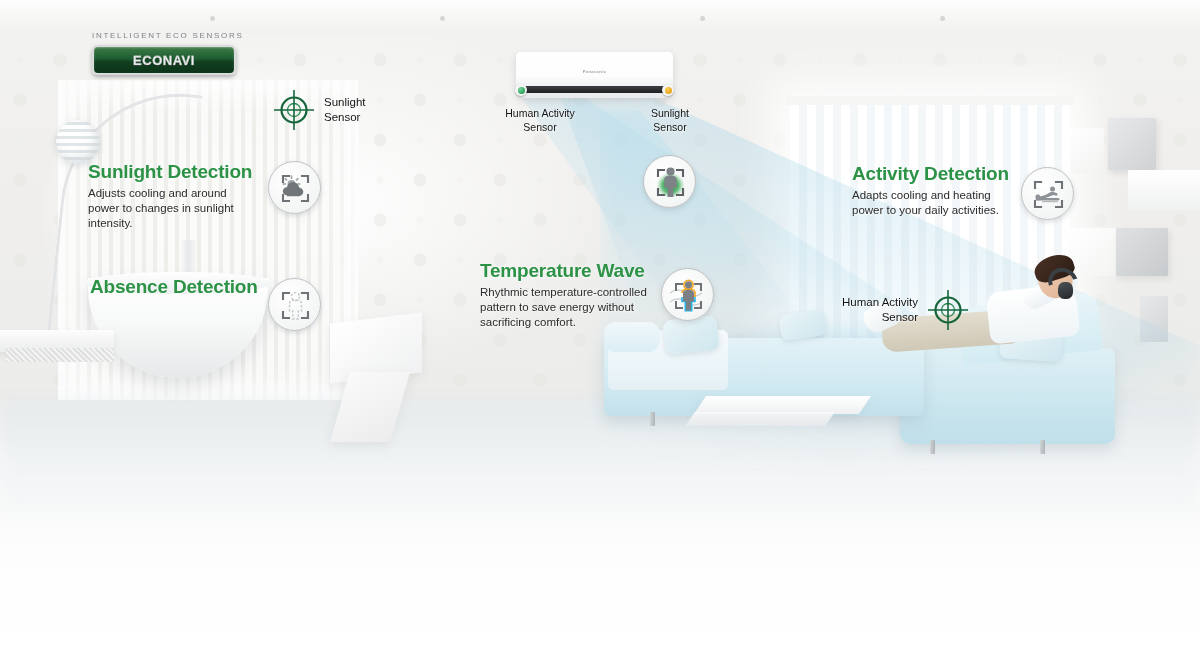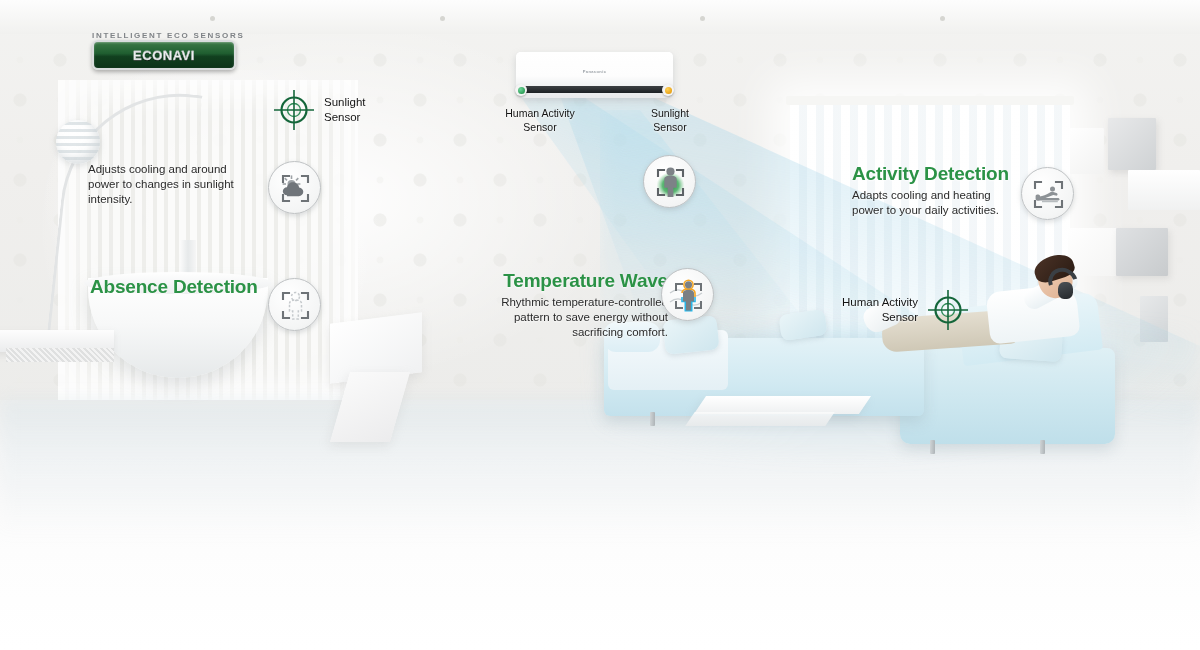--- a/index.html
+++ b/index.html
@@ -276,21 +276,22 @@
   }
   .table-top2 {
     position:absolute; left:690px; top:412px; width:140px; height:14px;
     background:linear-gradient(180deg,#fbfbfb,#e9ebec);
     transform:skewX(-34deg); opacity:.85;
   }
 
   
   .brand { position:absolute; left:92px; top:31px; }
   .brand-tag {
-    font-size:8px; letter-spacing:1.7px; color:#7f8387; font-weight:bold;
+    font-size:8px; letter-spacing:1.7px; color:#7f8387; font-weight:normal;
+    margin-bottom:5px;
   }
   .econavi-logo {
     width:144px; height:30px; border-radius:6px;
     background:linear-gradient(180deg,#3c7a47 0%,#1f5e30 44%,#11401f 56%,#0c3318 100%);
     border:2px solid #d9dcdd;
     box-shadow:0 2px 4px rgba(0,0,0,.3), inset 0 1px 2px rgba(255,255,255,.3);
     display:flex; align-items:center; justify-content:center;
   }
   .econavi-text {
     font-size:13px; font-weight:bold; letter-spacing:.5px;
@@ -449,20 +450,21 @@
       <svg width="44" height="44" viewBox="0 0 44 44">
         <circle cx="22" cy="22" r="12.5" fill="none" stroke="#14663a" stroke-width="2.2"></circle>
         <circle cx="22" cy="22" r="6.5" fill="none" stroke="#2d8a55" stroke-width="1.3"></circle>
         <line x1="22" y1="2" x2="22" y2="42" stroke="#14663a" stroke-width="1.6"></line>
         <line x1="2" y1="22" x2="42" y2="22" stroke="#14663a" stroke-width="1.6"></line>
       </svg>
     </div>
   </div>
 
   <div class="feature" style="left:88px; top:162px; width:180px;">
+    <div class="feat-title">Sunlight Detection</div>
     <div class="feat-desc">Adjusts cooling and around
 power to changes in sunlight
 intensity.</div>
   </div>
   <div class="medallion" style="left:268px; top:161px;">
     <svg width="53" height="53" viewBox="0 0 53 53">
       <g stroke="#6e7377" stroke-width="2.1" fill="none" stroke-linecap="square">
         <polyline points="14,20 14,14 20,14"></polyline>
         <polyline points="33,14 39,14 39,20"></polyline>
         <polyline points="39,33 39,39 33,39"></polyline>
@@ -515,21 +517,21 @@
         <polyline points="39,33 39,39 33,39"></polyline>
         <polyline points="20,39 14,39 14,33"></polyline>
       </g>
       <g fill="#7d8287">
         <circle cx="26.5" cy="15.5" r="4.1"></circle>
         <path d="M20.3 23c0-2.3 2.8-3.6 6.2-3.6s6.2 1.3 6.2 3.6v8.8h-3.3v9.2h-5.8v-9.2h-3.3z"></path>
       </g>
     </svg>
   </div>
 
-  <div class="feature" style="left:480px; top:271px; width:188px;text-align:right;">
+  <div class="feature" style="left:480px; top:261px; width:188px;">
     <div class="feat-title">Temperature Wave</div>
     <div class="feat-desc">Rhythmic temperature-controlled
 pattern to save energy without
 sacrificing comfort.</div>
   </div>
   <div class="medallion" style="left:661px; top:268px;">
     <svg width="53" height="53" viewBox="0 0 53 53">
       <g stroke="#c9ced1" stroke-width="1.3" fill="none">
         <path d="M8 24c5-4 11-4 16 0s11 4 16 0"></path>
         <path d="M8 33c5-4 11-4 16 0s11 4 16 0"></path>

